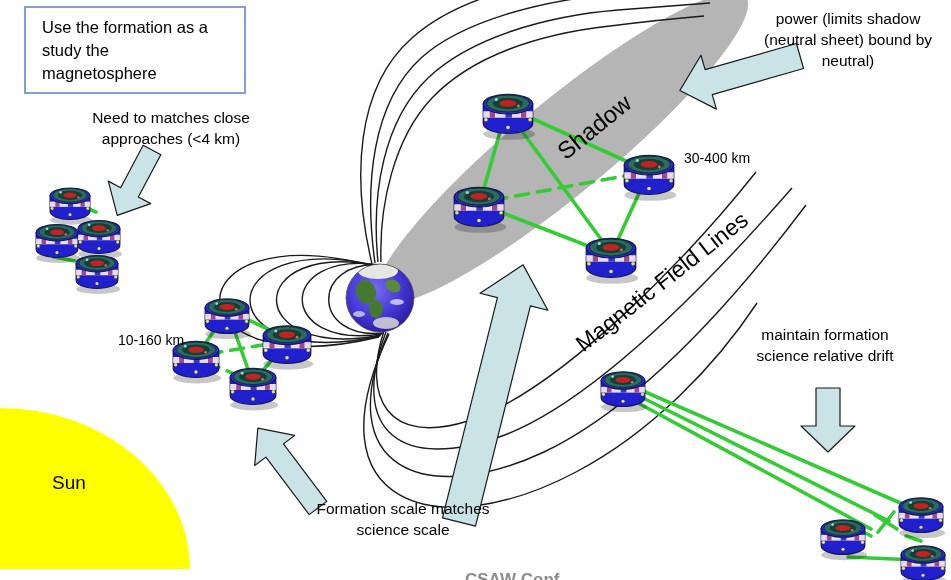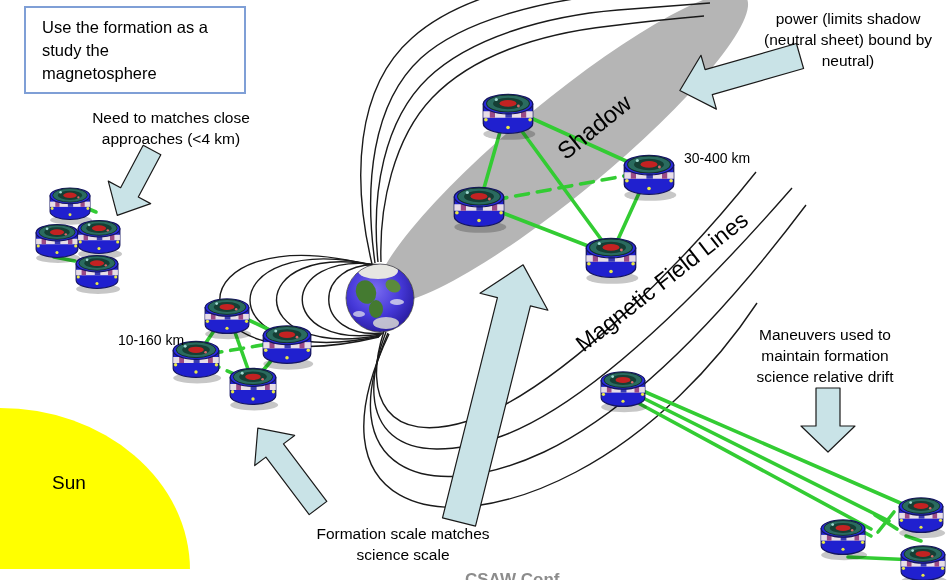--- a/index.html
+++ b/index.html
@@ -13,21 +13,21 @@
   .ann{font-size:15.5px;line-height:1.35;}
   .small-label{font-size:14px;}
   #title-box{
     left:24px;top:6px;width:186px;
     border:2px solid var(--box-border,#7f9fd6);
     padding:8px 16px;font-size:16.5px;line-height:1.38;background:#fff;
   }
   #close-approach{left:85px;top:108px;width:172px;}
   #night-side{left:753px;top:9px;width:190px;}
   #maneuvers{left:744px;top:325px;width:162px;}
-  #formation-scale{left:308px;top:524px;width:190px;}
+  #formation-scale{left:308px;top:499px;width:190px;}
   #sep-small{left:118px;top:332px;}
   #sep-large{left:684px;top:150px;}
   #sun-label{left:52px;top:472px;font-size:19px;}
   #shadow-label{
     left:535px;top:113px;width:120px;height:30px;font-size:24px;
     transform:rotate(-39deg);transform-origin:center;text-align:center;
   }
   #mfl-label{
     left:543px;top:268px;width:240px;height:30px;font-size:23px;
     transform:rotate(-38deg);transform-origin:center;text-align:center;white-space:nowrap;
@@ -174,21 +174,20 @@
     <div>approaches (&lt;4 km)</div>
   </div>
 
   <div class="txt ann center" id="night-side">
     <div>power (limits shadow</div>
     <div>(neutral sheet) bound by</div>
     <div>neutral)</div>
   </div>
 
   <div class="txt ann center" id="maneuvers">
-    <div>Maneuvers used to</div>
     <div>maintain formation</div>
     <div>science relative drift</div>
   </div>
 
   <div class="txt ann center" id="formation-scale">
     <div>Formation scale matches</div>
     <div>science scale</div>
   </div>
 
   <div class="txt small-label" id="sep-small">10-160 km</div>

